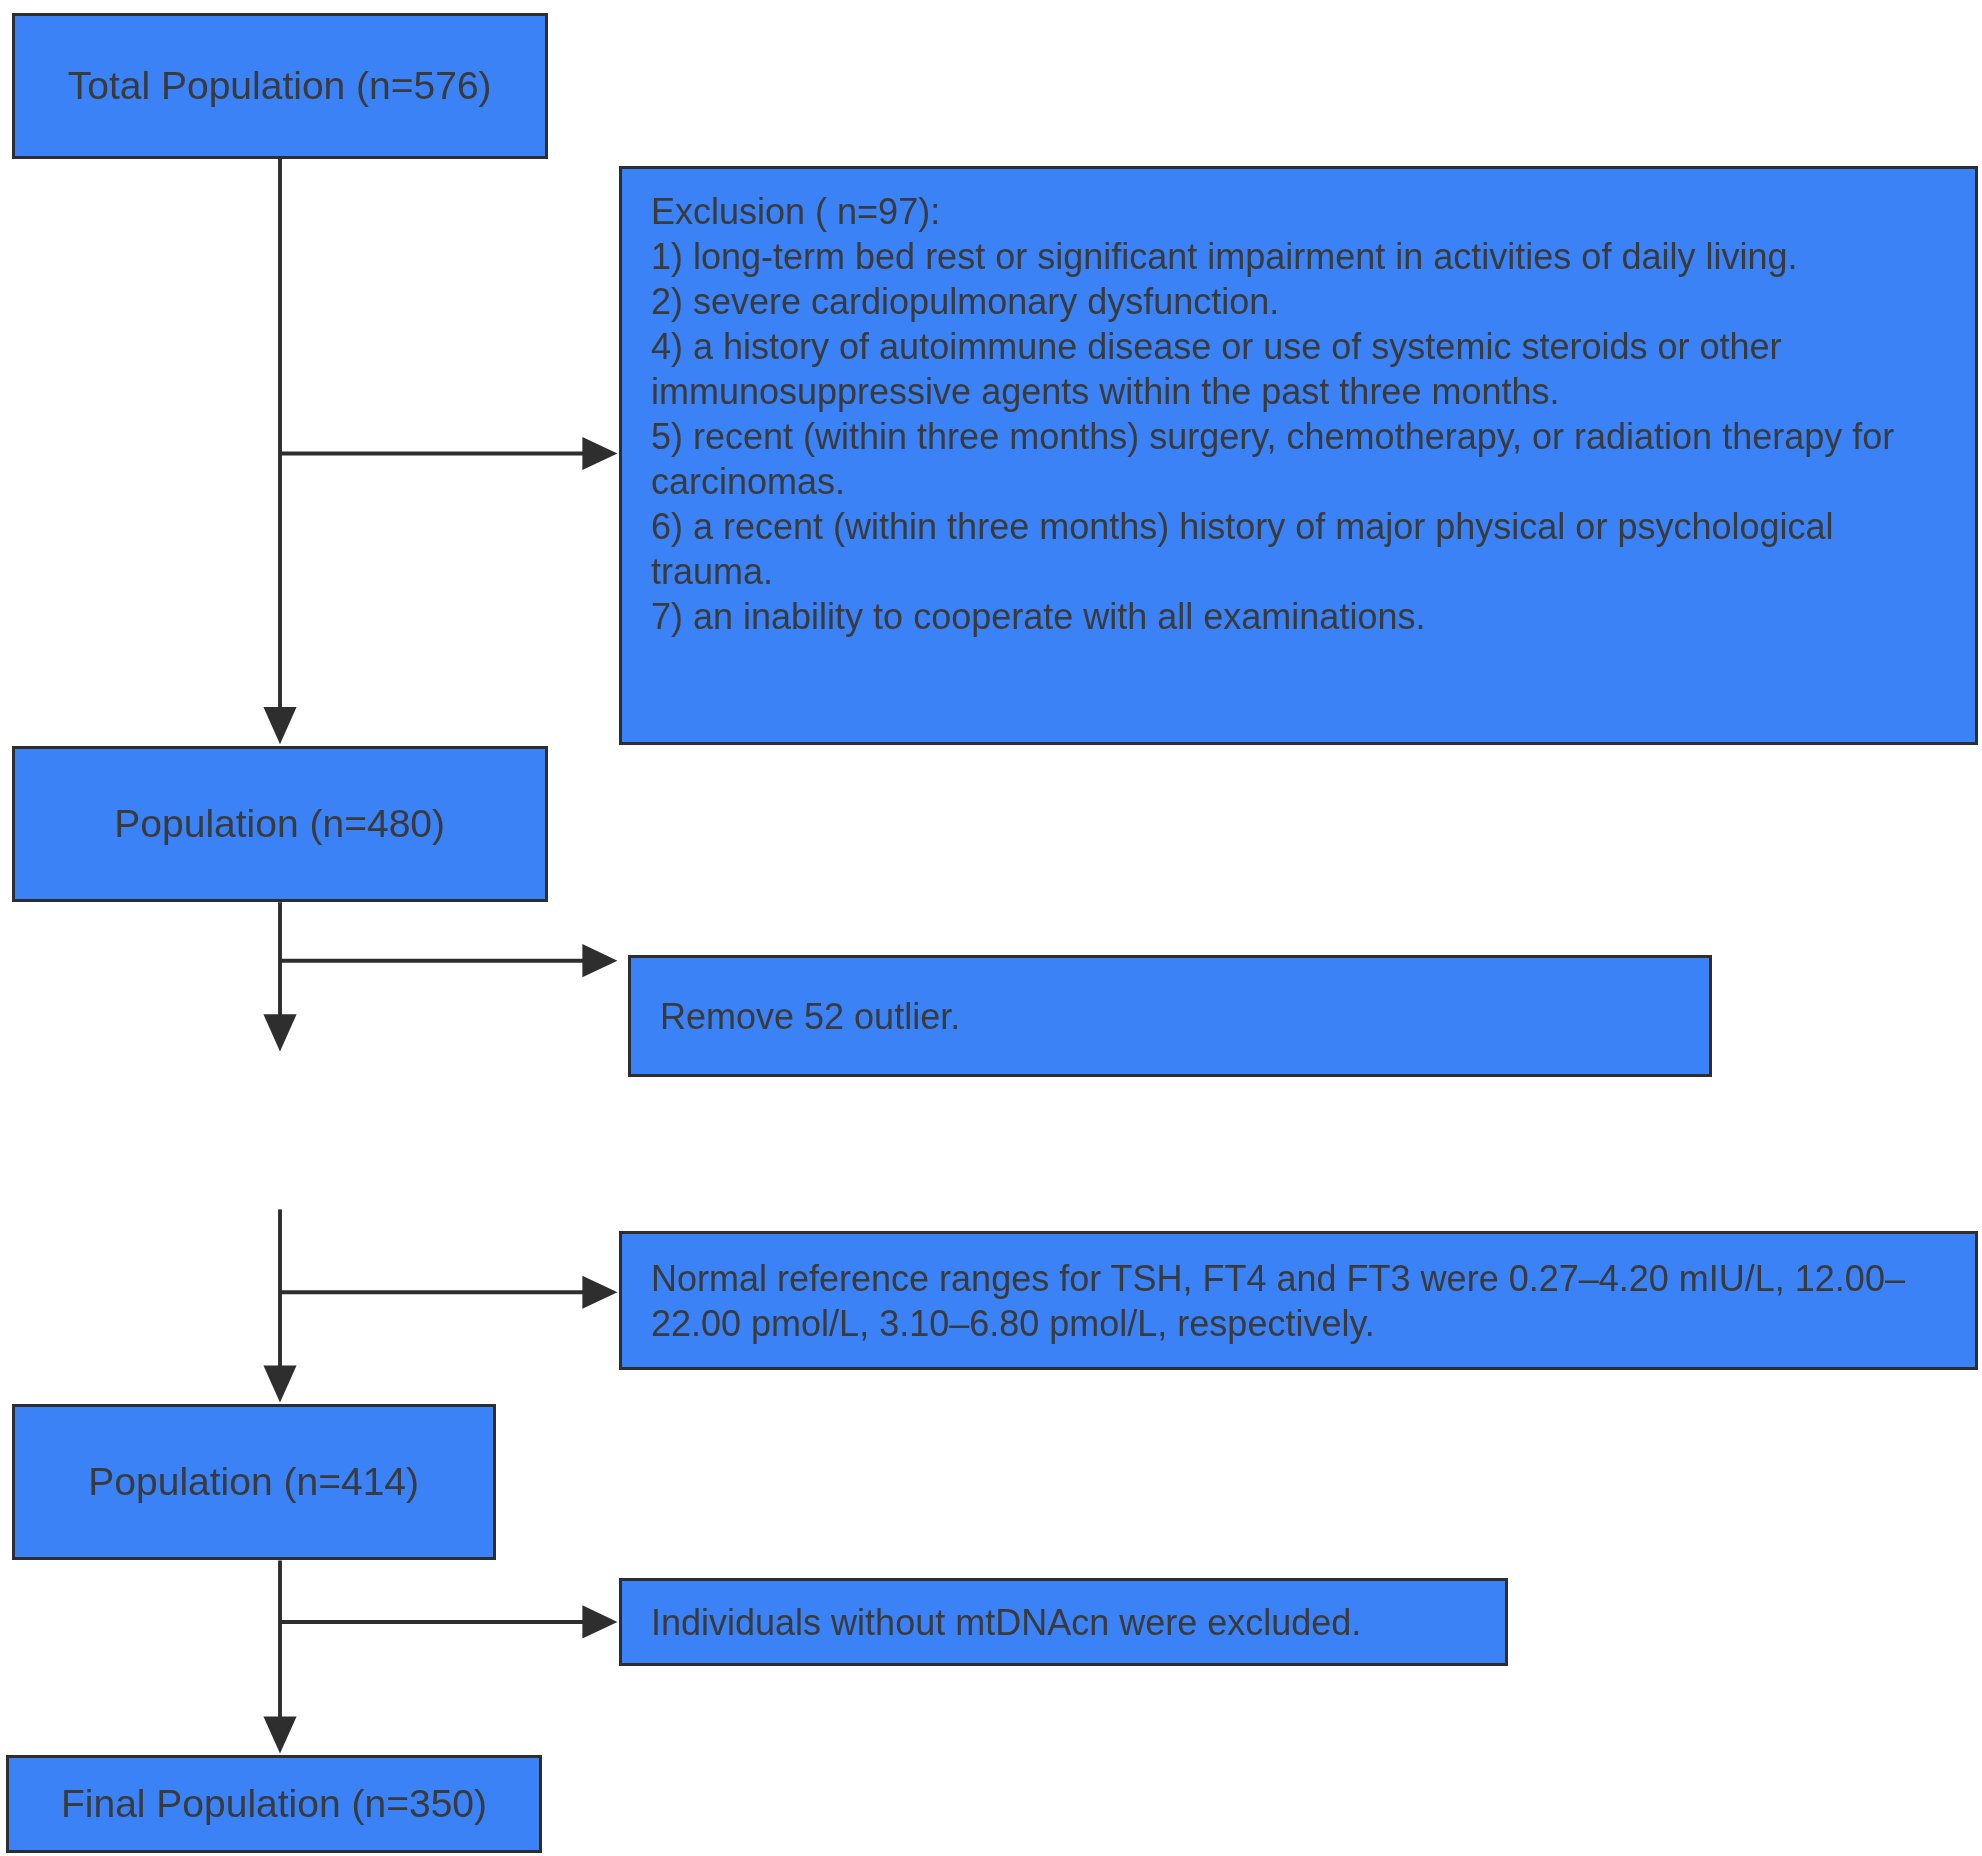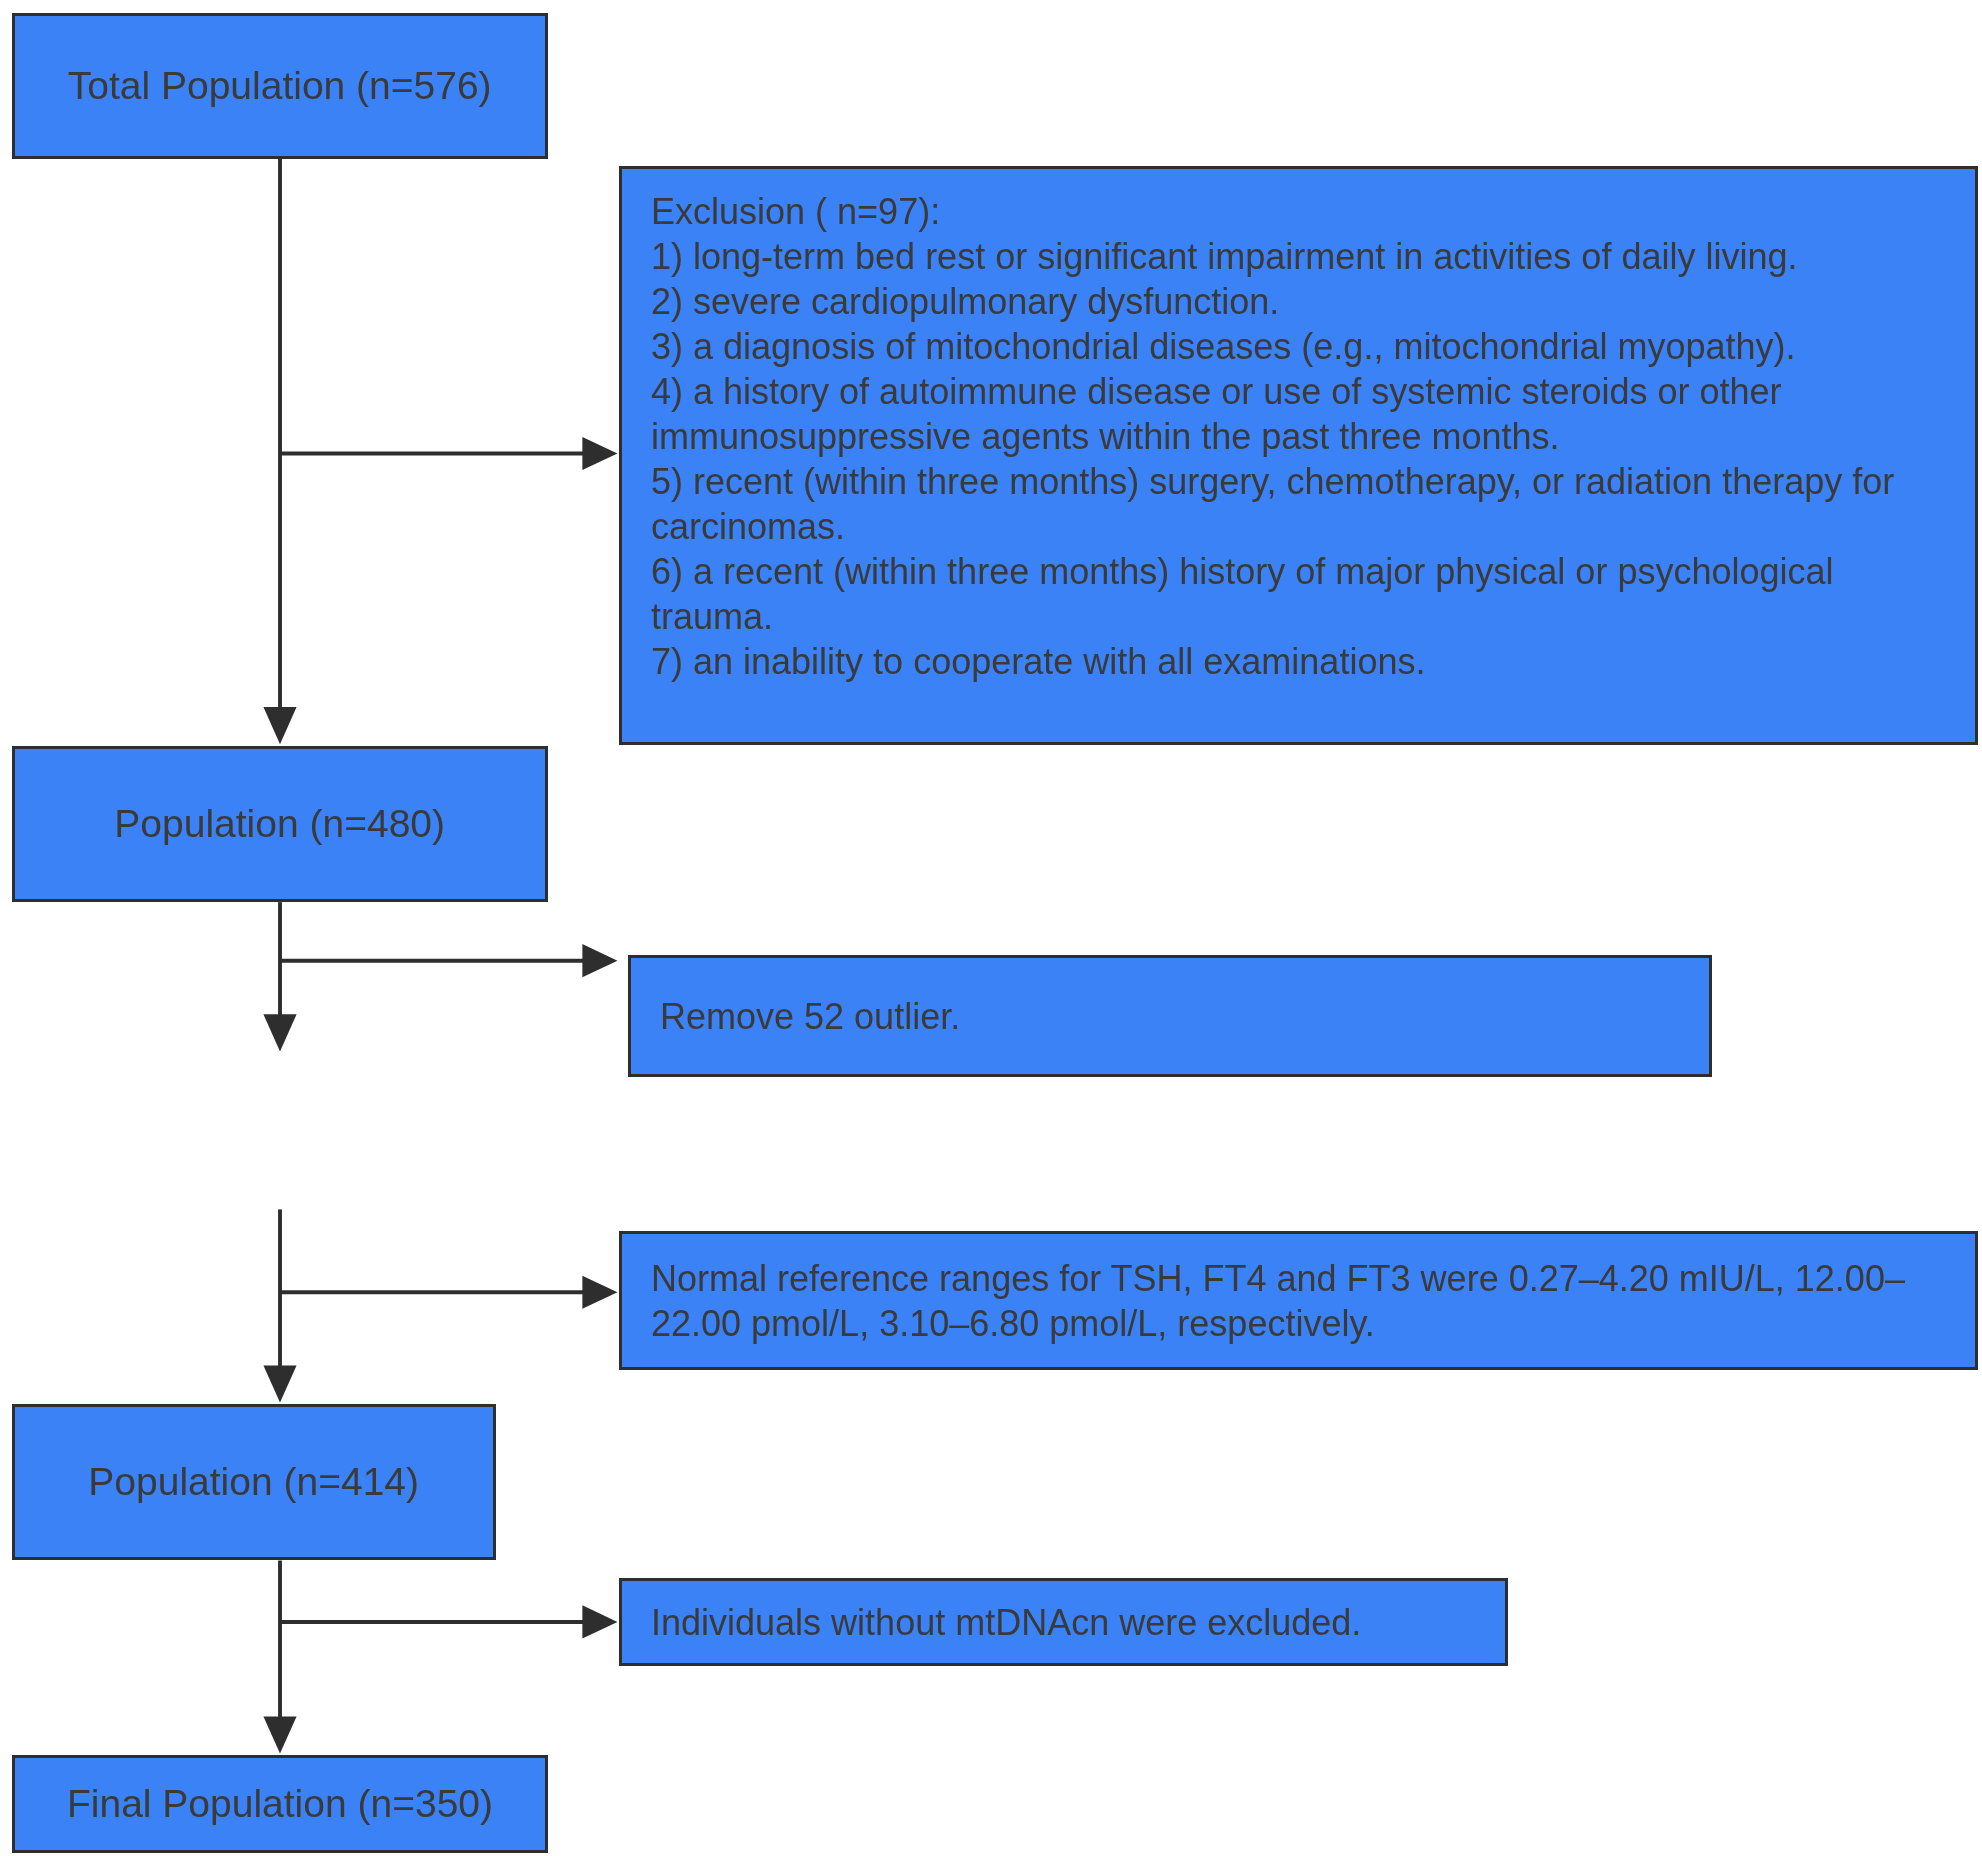--- a/index.html
+++ b/index.html
@@ -46,21 +46,21 @@
   .note-block {
     display: block;
     padding-top: 20px;
     padding-bottom: 19.5px;
   }
   
   .node-total   { left: 11.7px;  top: 12.7px;   width: 536px;  height: 146px; }
   .node-pop480  { left: 11.7px;  top: 746px;  width: 536px;  height: 156px; }
   .node-pop428  { left: 11.7px;  top: 1053px; width: 536px;  height: 156px; }
   .node-pop414  { left: 11.7px;  top: 1404px; width: 484px;  height: 156px; }
-  .node-final   { left: 12px;  top: 1755px; width: 536px;  height: 98px; }
+  .node-final   { left: 6px;  top: 1755px; width: 536px;  height: 98px; }
   
   .note-exclusion { left: 619px; top: 166px;  width: 1359px; height: 579px; }
   .note-outlier   { left: 619px; top: 955px;  width: 1084px; height: 122px; margin-left: 9px; }
   .note-reference { left: 619px; top: 1231px; width: 1359px; height: 139px; }
   .note-mtdna     { left: 619px; top: 1578px; width: 889px;  height: 88px; align-items: center;  }
 
   .conn-line {
     stroke: #2e2e2e;
     stroke-width: 4;
     fill: none;
@@ -132,21 +132,20 @@
   </div>
 
   <div class="box node node-final">
     <span>Final Population (n=350)</span>
   </div>
 
   <div class="box note note-block note-exclusion">
     <div>Exclusion ( n=97):</div>
     <div>1) long-term bed rest or significant impairment in activities of daily living.</div>
     <div>2) severe cardiopulmonary dysfunction.</div>
-    <div>3) a diagnosis of mitochondrial diseases (e.g., mitochondrial myopathy).</div>
     <div>4) a history of autoimmune disease or use of systemic steroids or other immunosuppressive agents within the past three months.</div>
     <div>5) recent (within three months) surgery, chemotherapy, or radiation therapy for carcinomas.</div>
     <div>6) a recent (within three months) history of major physical or psychological trauma.</div>
     <div>7) an inability to cooperate with all examinations.</div>
   </div>
 
   <div class="box note note-outlier">
     <span>Remove 52 outlier.</span>
   </div>
 

